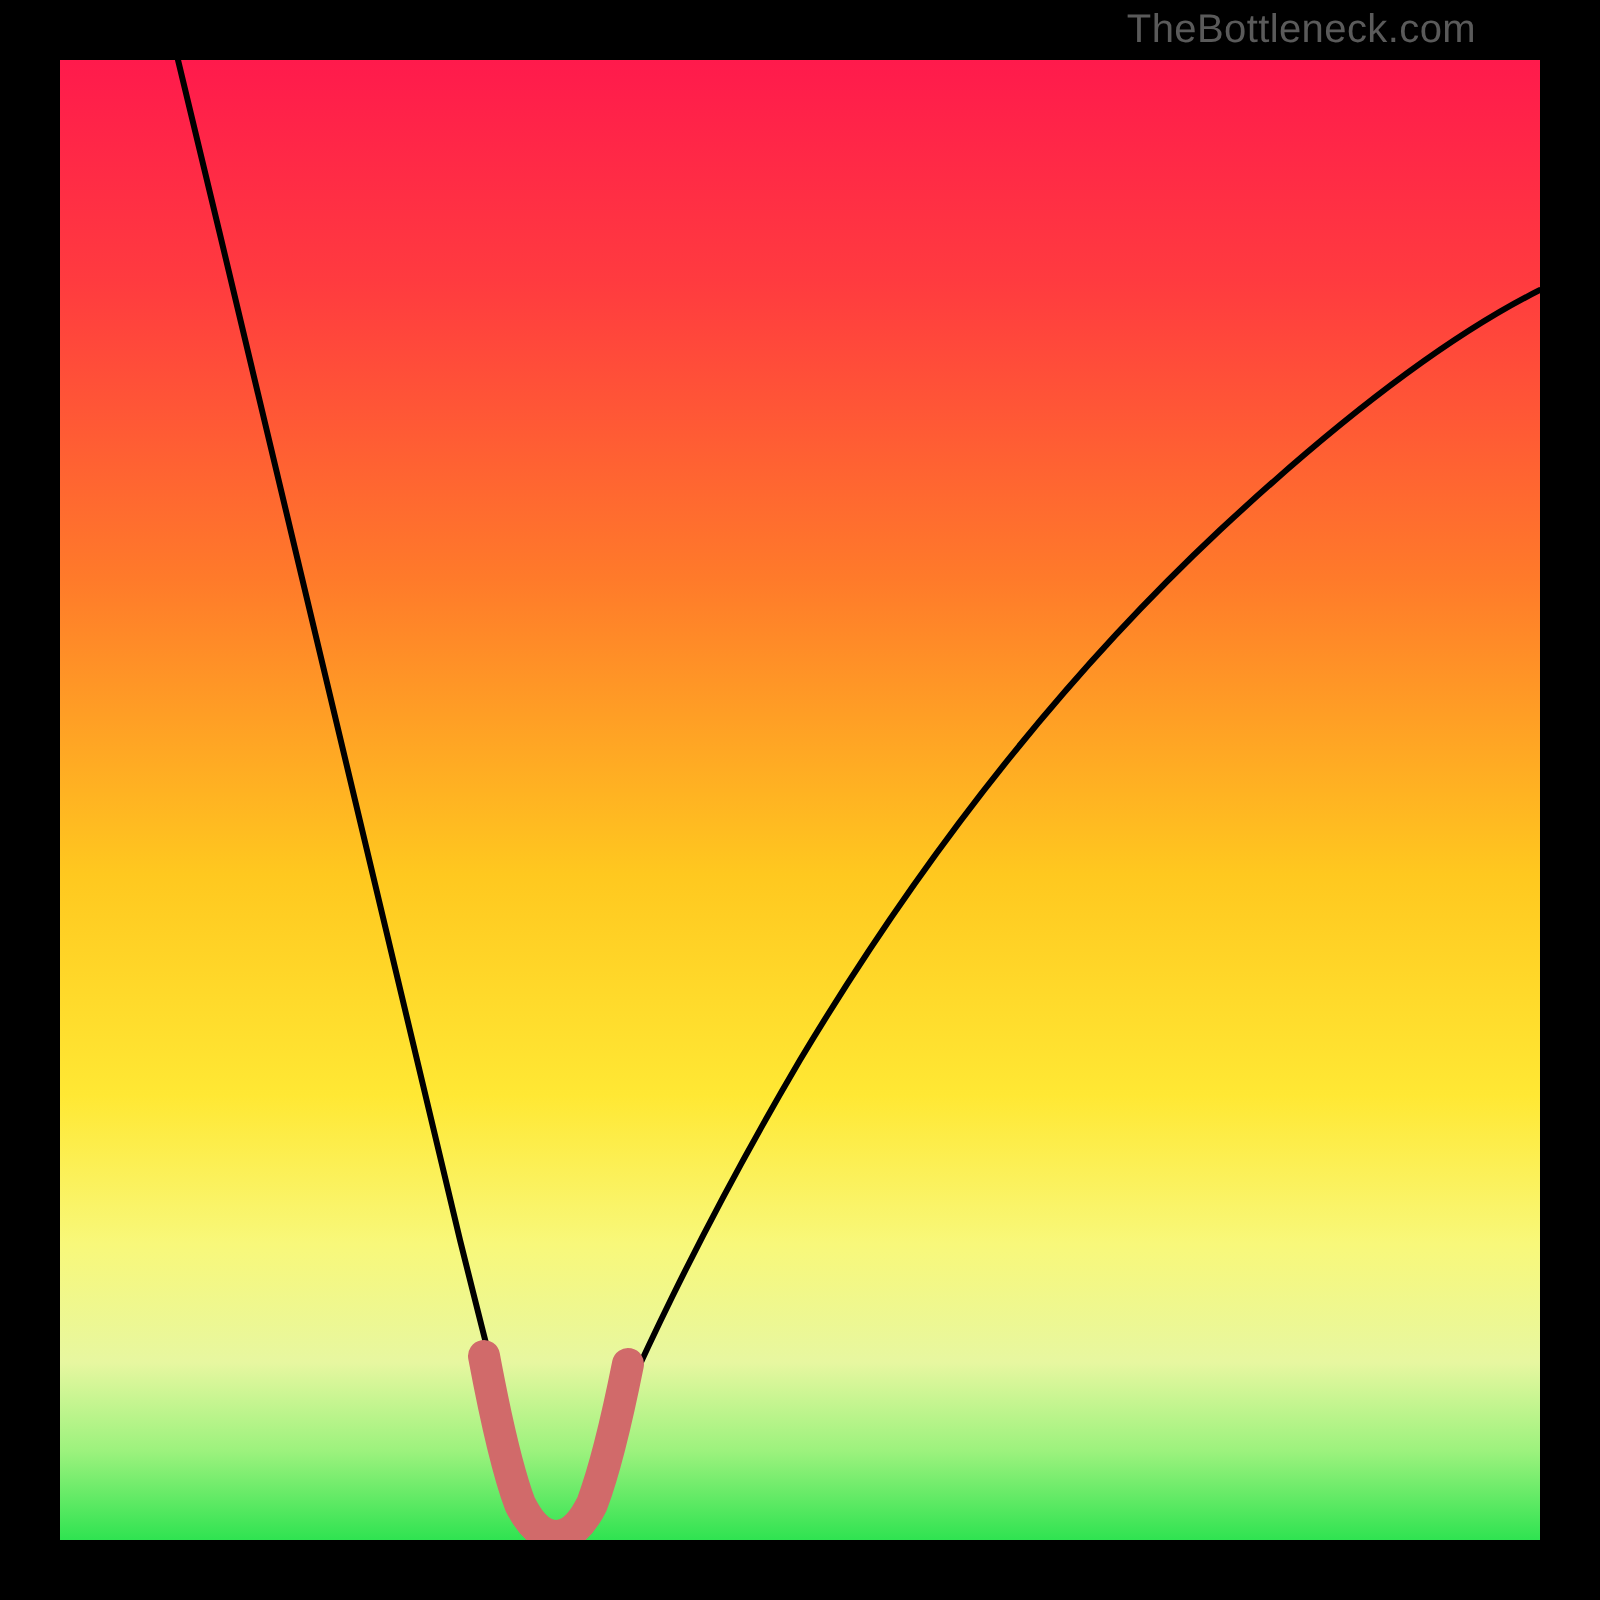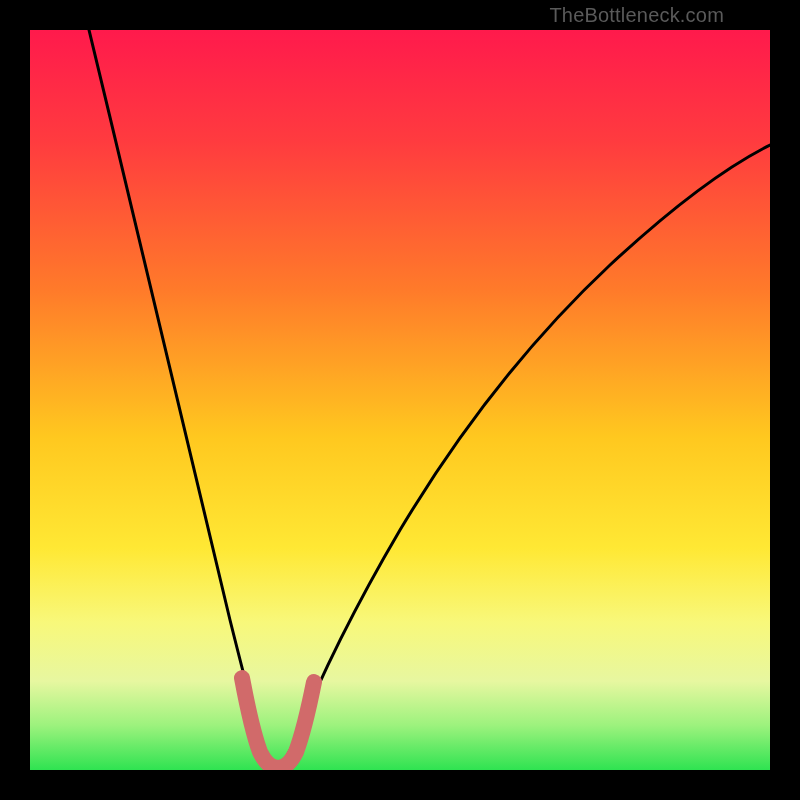--- a/index.html
+++ b/index.html
@@ -9,20 +9,21 @@
     height: 800px;
     background: #000;
     overflow: hidden;
     font-family: Arial, Helvetica, sans-serif;
   }
   .frame {
     position: absolute;
     left: 0; top: 0;
     width: 732px; height: 800px;
     background: #000;
+    padding-left: 14px;
   }
   .plot {
     position: absolute;
     left: 30px;
     top: 30px;
     width: 740px;
     height: 740px;
     overflow: hidden;
   }
   .gradient {

